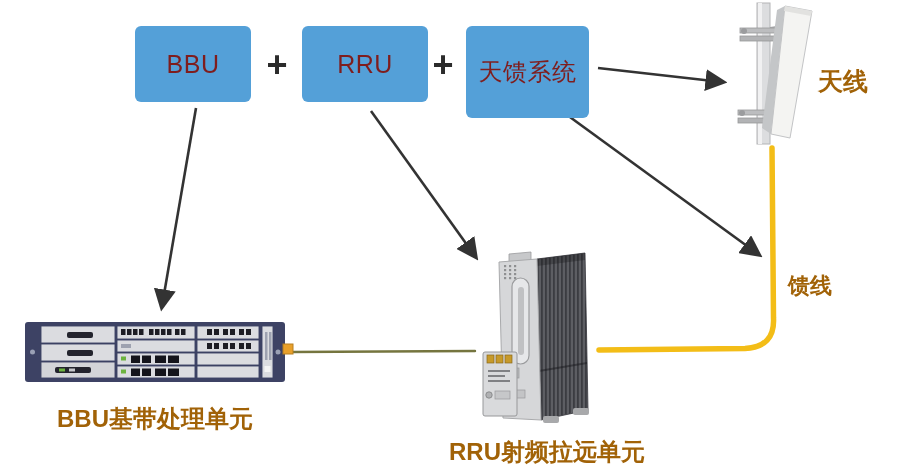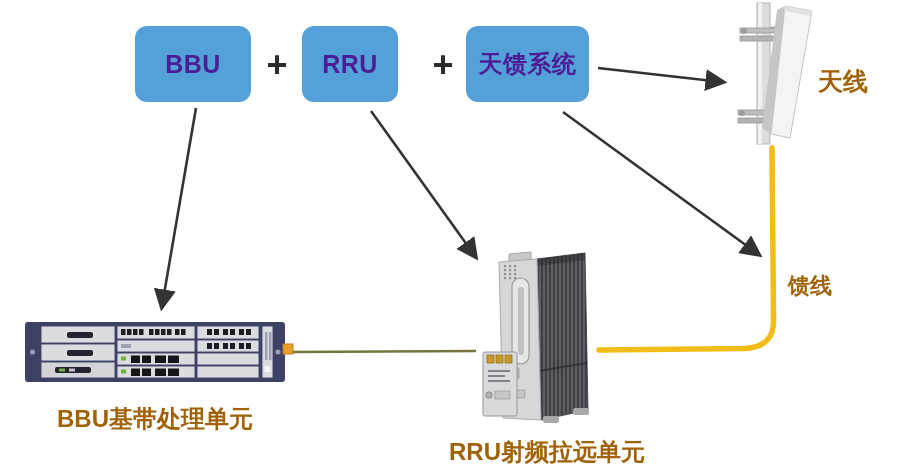--- a/index.html
+++ b/index.html
@@ -7,26 +7,26 @@
     position: relative;
     width: 904px;
     height: 475px;
     background: #ffffff;
     font-family: "Liberation Sans", sans-serif;
     overflow: hidden;
   }
   .node {
     position: absolute;
     background: #54a0d8;
-    border-radius: 12px;
+    border-radius: 6px;
     display: flex;
     align-items: center;
     justify-content: center;
-    color: #4c1d95;
-    font-weight: bold;
+    color: #7f1d1d;
+    font-weight: normal;
     font-size: 25px;
     letter-spacing: 0.5px;
   }
   .plus {
     position: absolute;
     width: 30px;
     text-align: center;
     font-size: 36px;
     font-weight: bold;
     color: #2b2b2b;
@@ -60,25 +60,25 @@
     <line x1="196" y1="108" x2="162" y2="306" stroke="#333333" stroke-width="2.6" marker-end="url(#arrh)"></line>
     <line x1="371" y1="111" x2="475" y2="256" stroke="#333333" stroke-width="2.6" marker-end="url(#arrh)"></line>
     <line x1="598" y1="68" x2="722" y2="82" stroke="#333333" stroke-width="2.6" marker-end="url(#arrh)"></line>
     <line x1="563" y1="112" x2="758" y2="254" stroke="#333333" stroke-width="2.6" marker-end="url(#arrh)"></line>
   </svg>
 
   <div class="node" style="left:135px; top:26px; width:116px; height:76px;">
     <span>BBU</span>
   </div>
   <div class="plus" style="left:262px; top:47px;">+</div>
-  <div class="node" style="left:302px; top:26px; width:96px; height:76px;">
+  <div class="node" style="left:302px; top:26px; width:126px; height:76px;">
     <span>RRU</span>
   </div>
   <div class="plus" style="left:428px; top:47px;">+</div>
-  <div class="node" style="left:466px; top:26px; width:123px; height:76px; font-size:24px;">
+  <div class="node" style="left:466px; top:26px; width:123px; height:92px; font-size:24px;">
     <span>天馈系统</span>
   </div>
 
   <svg class="layer" style="left:733px; top:2px;" width="112" height="148" viewBox="0 0 112 148">
     <g>
       <rect x="24" y="1" width="13" height="141" fill="#dcdddf" stroke="#b3b4b6" stroke-width="1"></rect>
       <rect x="25" y="1" width="4" height="141" fill="#f1f1f2"></rect>
     </g>
     <g>
       <polygon points="37,25 56,22 56,27 37,30" fill="#a9aaac"></polygon>

